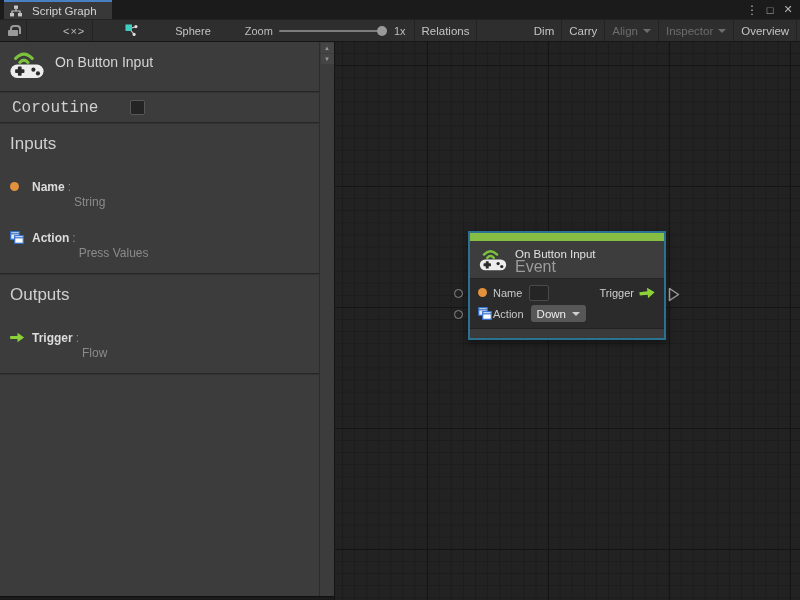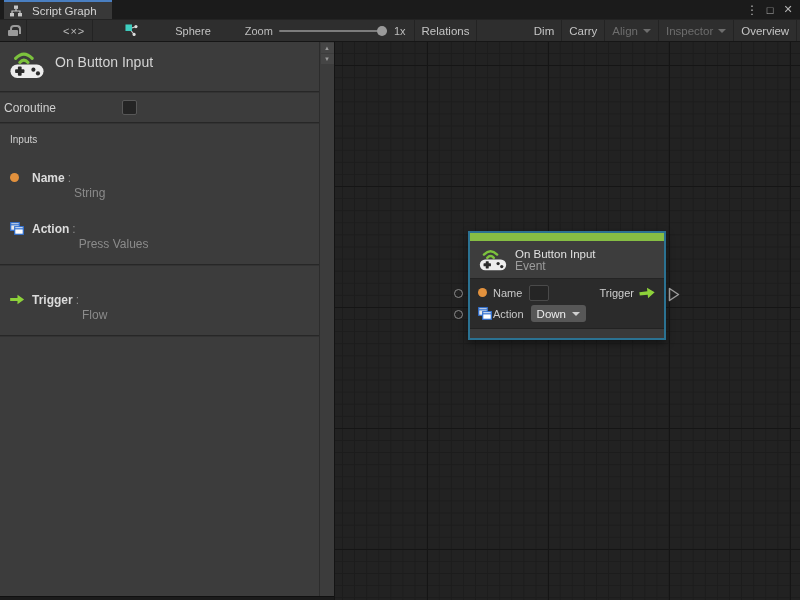--- a/index.html
+++ b/index.html
@@ -61,26 +61,26 @@
   .insp-header { height:19px; flex:0 0 auto; background:#262626; border-bottom:1px solid #161616; display:flex; align-items:center; gap:5px; padding:0 6px; color:#c6c6c6; font-size:12px; }
   .insp-header .info-circle { width:11px; height:11px; font-size:8px; }
   .dock-btn { margin-left:auto; display:flex; align-items:center; padding:2px 3px; }
   .dock-tri { width:0; height:0; border-top:4.5px solid transparent; border-bottom:4.5px solid transparent; border-left:6px solid #b5b5b5; }
   .dock-bar { width:2px; height:9px; background:#b5b5b5; margin-left:1.5px; }
 
   .unit-head { padding:7px 10px 10px 9px; display:flex; align-items:flex-start; gap:10px; min-height:49px; }
   .unit-title { font-size:14px; color:#d4d4d4; margin-top:5px; }
   .divider { height:2px; background:#272727; border-bottom:1px solid #333; flex:0 0 auto; }
 
-  .coroutine-row { height:29px; display:flex; align-items:center; padding-left:4px; font-size:12px; color:#cfcfcf; }
+  .coroutine-row { height:29px; display:flex; align-items:center; padding-left:12px; font-size:16px; color:#cfcfcf;font-family:Liberation Mono, monospace; }
   .coroutine-row .lbl { width:118px; }
   .checkbox { width:15px; height:15px; background:#242424; border:1px solid #575757; border-radius:2px; }
 
   .section { padding:8px 0 10px 0; }
-  .section-title { padding:2px 10px 7px 10px; font-size:10px; color:#cfcfcf; }
+  .section-title { padding:2px 10px 7px 10px; font-size:17px; color:#cfcfcf; }
   .port-row { display:flex; align-items:center; padding:3px 10px; font-size:12px; }
   .port-row .icon-cell { width:22px; display:flex; align-items:center; }
   .port-name { font-weight:bold; color:#dcdcdc; }
   .port-sep { color:#8b8b8b; margin:0 3px; }
   .port-type { color:#8b8b8b;margin-top:31px; }
   .dot-orange { width:9px; height:9px; border-radius:50%; background:#e2913d; }
   .insp-fill { flex:1; }
 
   
   .canvas {
@@ -96,21 +96,21 @@
   }
 
   .node {
     position:absolute; left:133px; top:189px; width:198px;
     border:2px solid #2b7292; background:#2b2b2b;
     box-shadow:0 3px 8px rgba(0,0,0,.45);
   }
   .node-colorbar { height:8px; background:#86be44; }
   .node-header { background:#3d3d3d; border-bottom:1px solid #242424; display:flex; align-items:center; gap:8px; padding:5px 9px; height:38px; }
   .node-title { font-size:11.5px; color:#e0e0e0; line-height:13px; }
-  .node-subtitle { font-size:12px; color:#9c9c9c; line-height:11px; }
+  .node-subtitle { font-size:16px; color:#9c9c9c; line-height:11px; }
   .node-body { background:#2b2b2b; padding:3px 0 4px 0; }
   .node-row { display:flex; align-items:center; height:21px; padding:0 8px; color:#c8c8c8; font-size:11px; }
   .node-row .picon { width:15px; display:flex; align-items:center; flex:0 0 auto; }
   .name-input { width:20px; height:16px; background:#252525; border:1px solid #4a4a4a; border-radius:2px; margin-left:7px; }
   .row-spacer { flex:1; }
   .trigger-label { color:#cfcfcf; margin-right:5px; }
   .dropdown { margin-left:7px; height:17px; background:#575757; border-radius:3px; display:flex; align-items:center; padding:0 6px; color:#ececec; font-size:11.5px; }
   .dropdown .caret { border-top-color:#d0d0d0; margin-left:6px; }
   .node-footer { height:10px; background:#3a3a3a; border-top:1px solid #222; }
 
@@ -237,20 +237,21 @@
             </span>
             <span class="port-name">Action</span>
             <span class="port-sep">:</span>
             <span class="port-type">Press Values</span>
           </div>
         </div>
 
         <div class="divider"></div>
 
         <div class="section">
+          <div class="section-title">Outputs</div>
           <div class="port-row">
             <span class="icon-cell">
               <svg width="15" height="11" viewBox="0 0 16 12">
                 <polygon points="0,4.3 8,4.3 8,0.8 15.2,6 8,11.2 8,7.7 0,7.7" fill="#8dd13a"></polygon>
               </svg>
             </span>
             <span class="port-name">Trigger</span>
             <span class="port-sep">:</span>
             <span class="port-type">Flow</span>
           </div>

